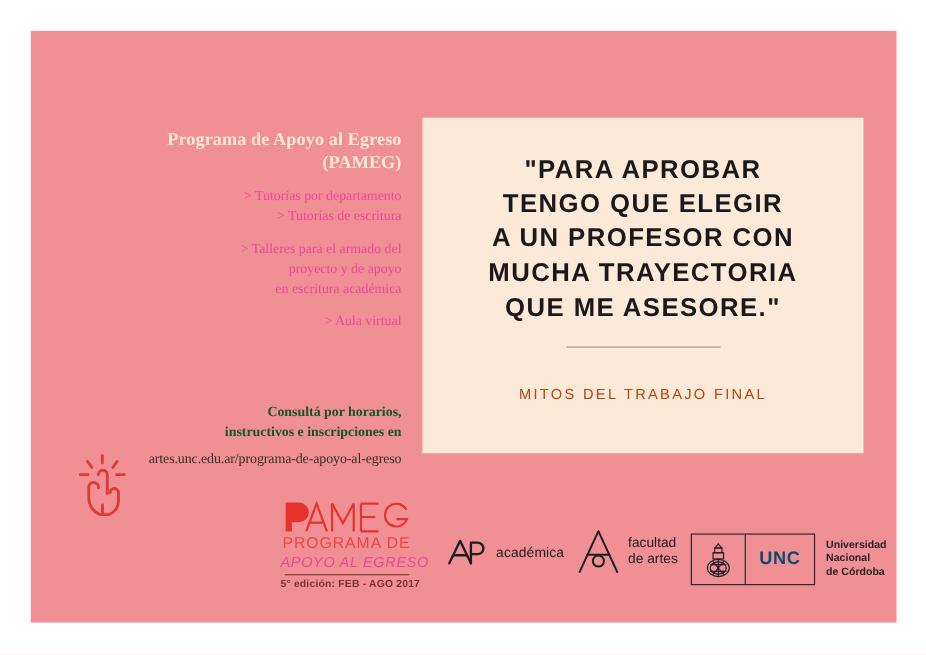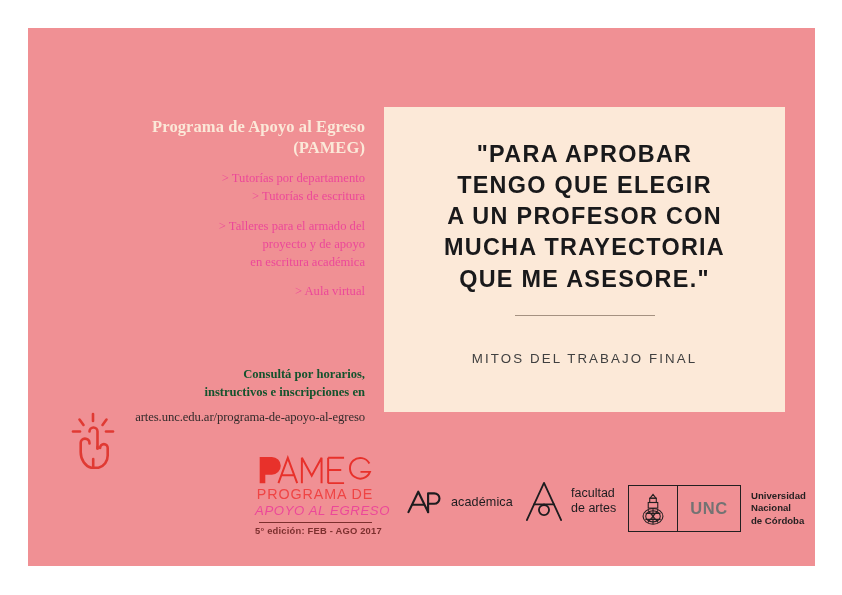--- a/index.html
+++ b/index.html
@@ -120,21 +120,21 @@
     width: 140px;
     height: 1px;
     background: #A59181;
   }
   .caption {
     position: absolute;
     left: 0;
     top: 244px;
     width: 401px;
     text-align: center;
-    color: #404040;
+    color: #c2410c;
     font-size: 13.3px;
     letter-spacing: 2.1px;
   }
 
   
   .logos {
     position: absolute;
     left: 28px;
     top: 452px;
     width: 787px;
@@ -233,21 +233,21 @@
     display: flex;
     align-items: center;
     justify-content: center;
     border-right: 1.3px solid #231F20;
   }
   .unc-letters {
     width: 62px;
     display: flex;
     align-items: center;
     justify-content: center;
-    color: #737373;
+    color: #0c4a6e;
     font-size: 16.5px;
     font-weight: bold;
     letter-spacing: 0.6px;
   }
   .unc-name {
     margin-left: 10px;
     align-self: center;
     color: #231F20;
     font-size: 9.6px;
     line-height: 1.32;

